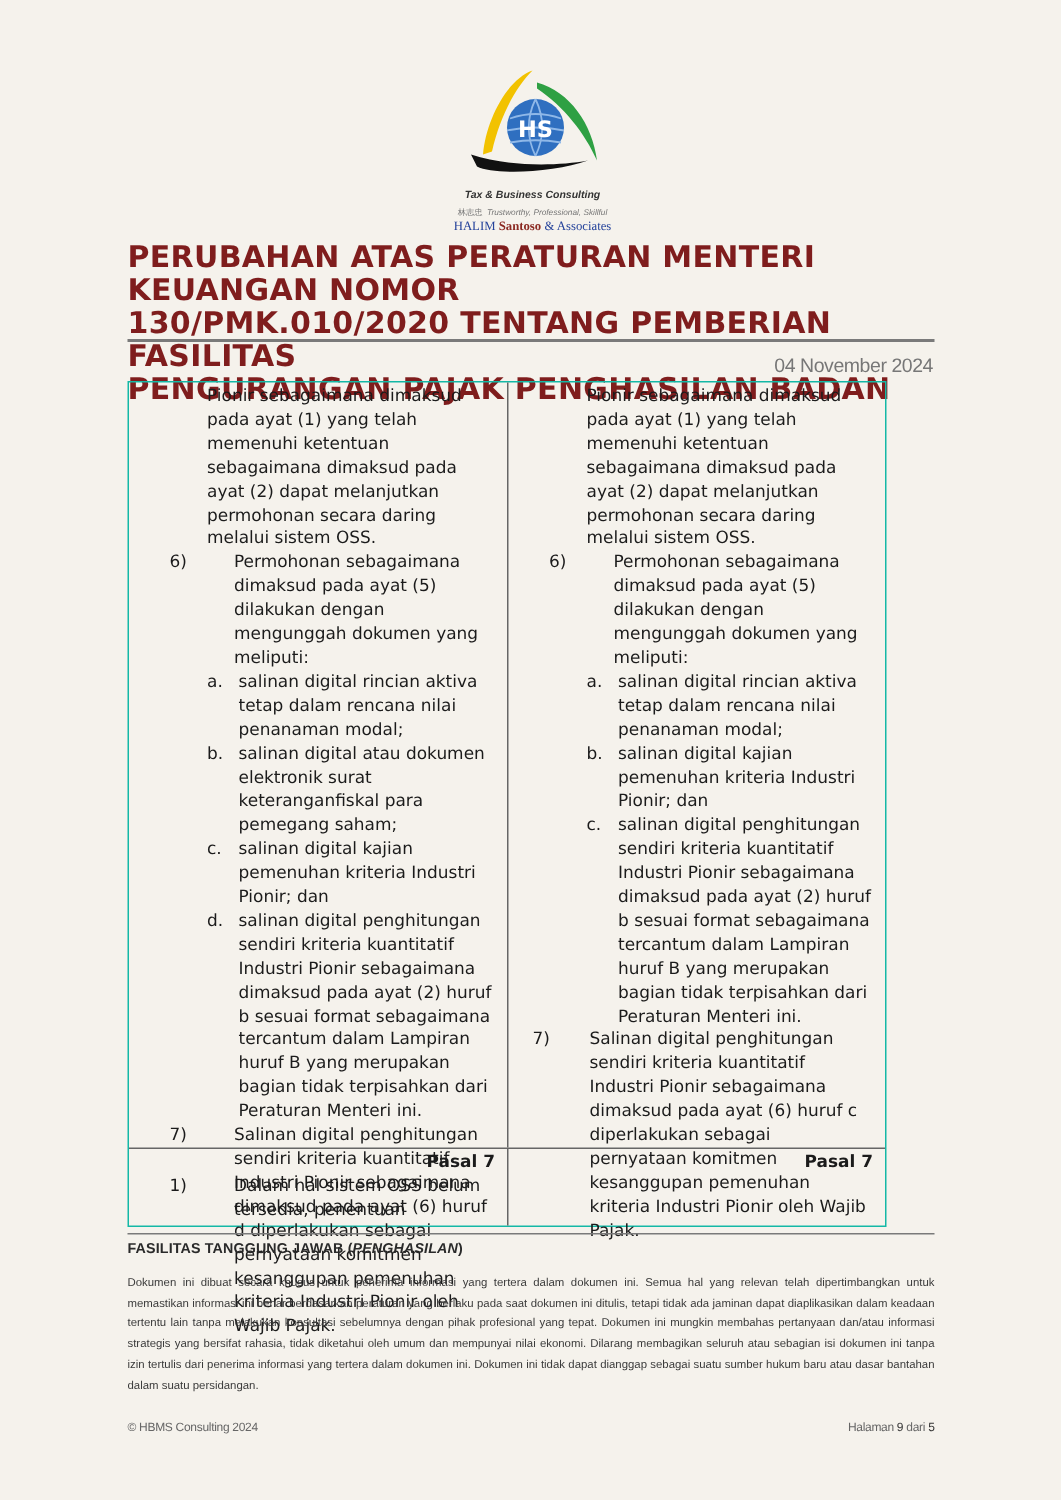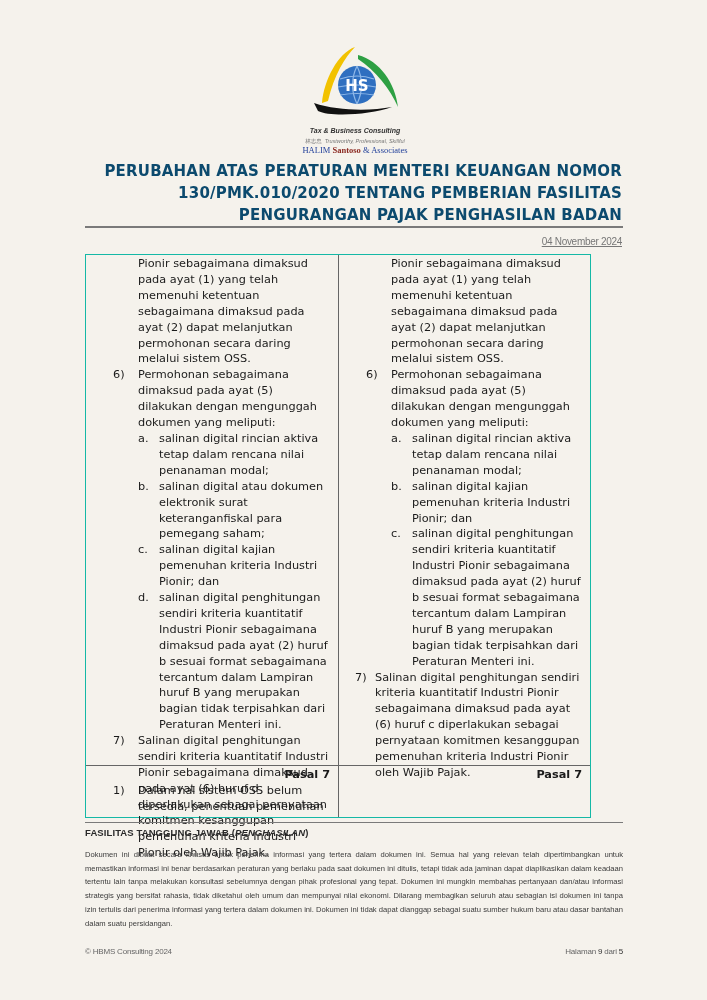--- a/index.html
+++ b/index.html
@@ -14,38 +14,38 @@
   .logo { position: absolute; left: 285px; top: 45px; width: 140px; height: 108px; }
   .logo svg { position: absolute; left: 15px; top: 0; }
   .logo-name { position: absolute; left: 0; top: 71px; width: 140px; text-align: center; font-family: "Liberation Serif", serif; font-size: 8.5px; color: #23419a; white-space: nowrap; margin-top: 29px; }
   .logo-name .s { color: #8b2a22; font-weight: bold; }
   .logo-sub { position: absolute; left: 0; top: 82px; width: 140px; text-align: center; font-size: 7px; font-style: italic; font-weight: bold; color: #333; }
   .logo-tag { position: absolute; left: 0; top: 93px; width: 140px; text-align: center; font-size: 5.5px; font-style: italic; color: #777; white-space: nowrap; }
   .logo-tag .cn { font-family: "DejaVu Serif", serif; font-style: normal; margin-right: 3px; }
 
   .title {
     position: absolute; left: 85px; top: 160px; width: 537px;
-    text-align: right; font-weight: bold; font-size: 15px; line-height: 22px;
-    color: #0c4a6e; letter-spacing: 0.2px;
+    text-align: left; font-weight: bold; font-size: 20px; line-height: 22px;
+    color: #7f1d1d; letter-spacing: 0.2px;
     font-family: "DejaVu Sans", sans-serif;
   }
   .title-rule { position: absolute; left: 85px; top: 226px; width: 538px; height: 2px; background: #7a7a7a; }
-  .date { position: absolute; right: 85px; top: 236px; font-size: 10px; color: #777; letter-spacing: -0.3px; text-decoration: underline; }
+  .date { position: absolute; right: 85px; top: 236px; font-size: 13px; color: #777; letter-spacing: -0.3px; }
 
   .table { position: absolute; left: 85px; top: 254px; width: 506px; border: 1px solid #14b8a6; box-sizing: border-box; }
   .row { display: flex; border-bottom: 1px solid #666; }
   .row:last-child { border-bottom: none; }
   .cell { flex: 0 0 50%; box-sizing: border-box; padding: 1px 8px 0 8px; font-family: "DejaVu Sans", sans-serif; font-size: 11.3px; line-height: 15.9px; color: #1b1b1b; }
   .cell + .cell { border-left: 1px solid #666; }
   .row1 .cell { height: 510px; }
   .row2 .cell { height: 51px; overflow: hidden; }
   .para { padding-left: 44px; }
   .num { display: flex; padding-left: 19px; }
   .num .n { flex: 0 0 25px; }
-  .num .t { flex: 1; }
+  .num .t { flex: 1; margin-left: 18px; }
   .sub { display: flex; padding-left: 44px; }
   .sub .n { flex: 0 0 21px; }
   .sub .t { flex: 1; }
   .bold { font-weight: bold; text-align: right; }
 
   .footer-rule { position: absolute; left: 85px; top: 822px; width: 538px; height: 1px; background: #7a7a7a; }
   .disc-title { position: absolute; left: 85px; top: 827px; font-size: 9.5px; font-weight: bold; color: #2a2a2a; letter-spacing: 0.1px; }
   .disc-body { position: absolute; left: 85px; top: 848px; width: 538px; font-size: 7.6px; line-height: 13.7px; color: #3a3a3a; text-align: justify; }
   .copyright { position: absolute; left: 85px; top: 947px; font-size: 8px; color: #666; letter-spacing: -0.2px; }
   .pagenum { position: absolute; right: 84px; top: 947px; font-size: 8px; color: #666; letter-spacing: -0.2px; }

